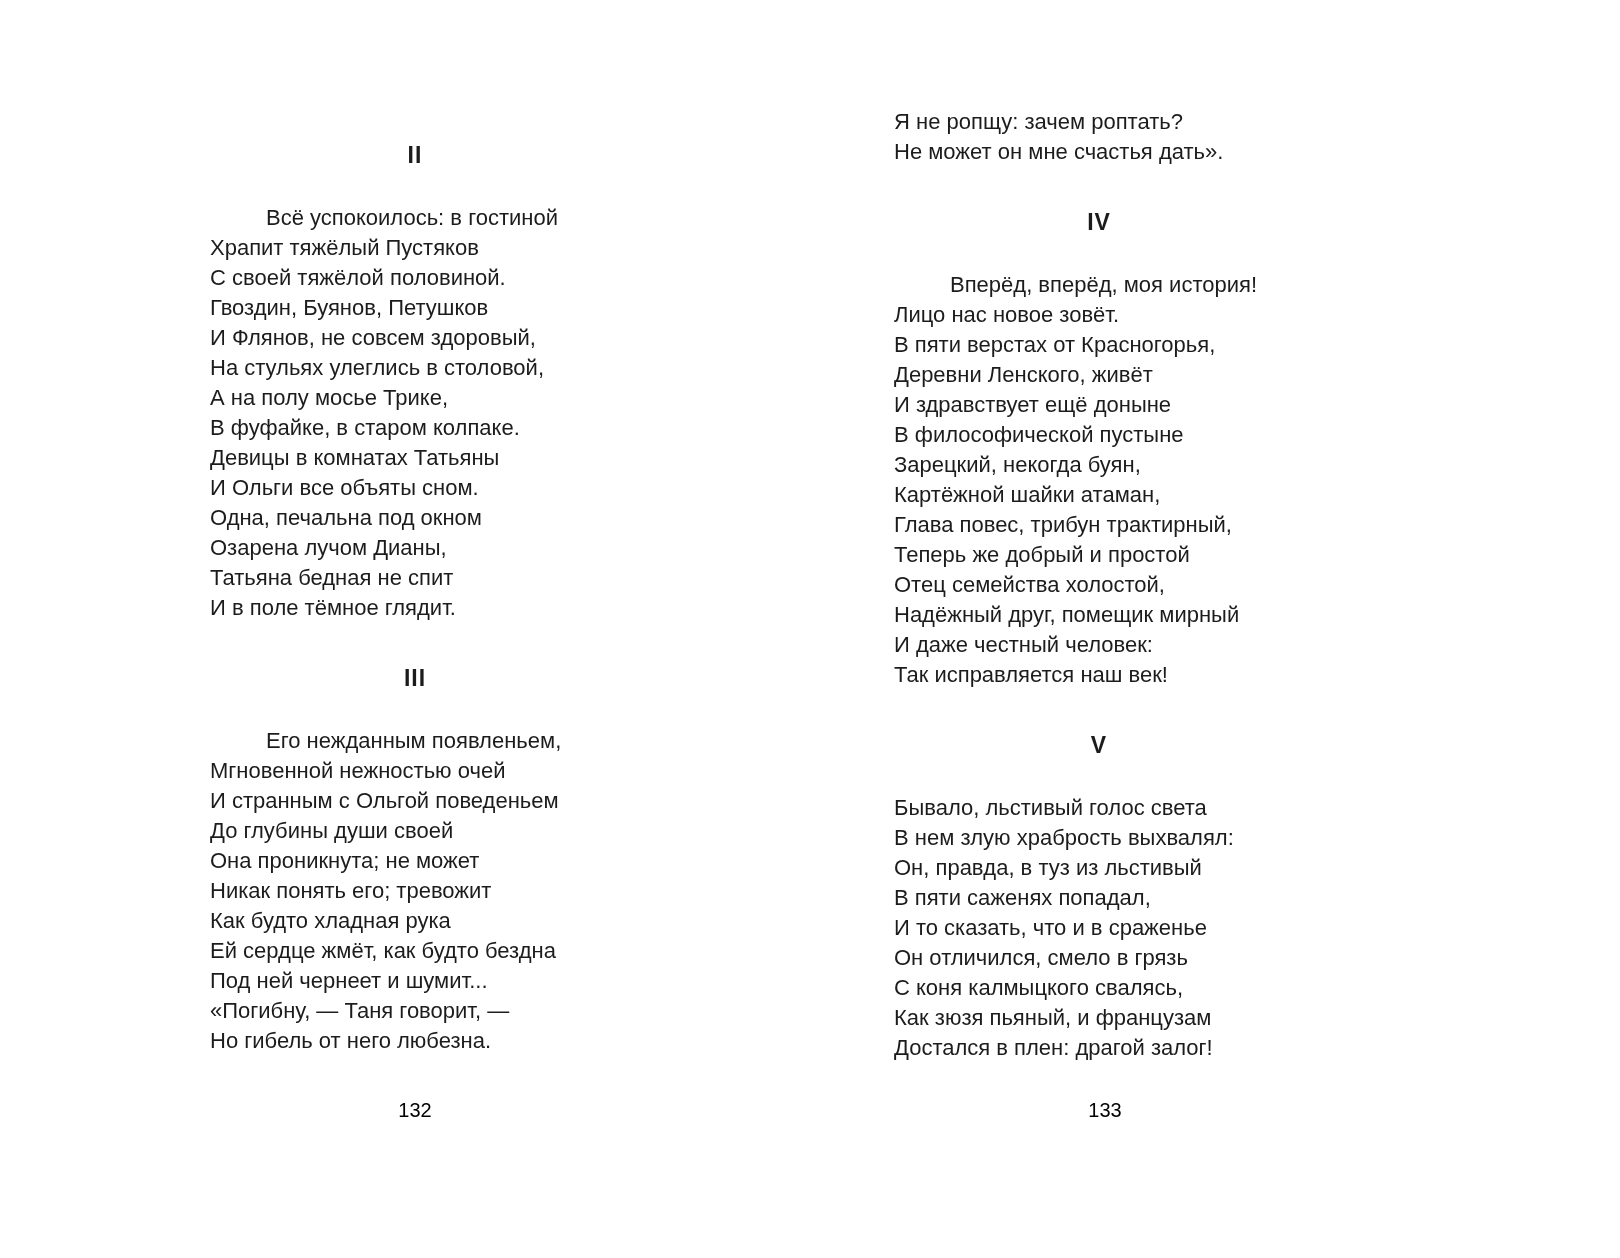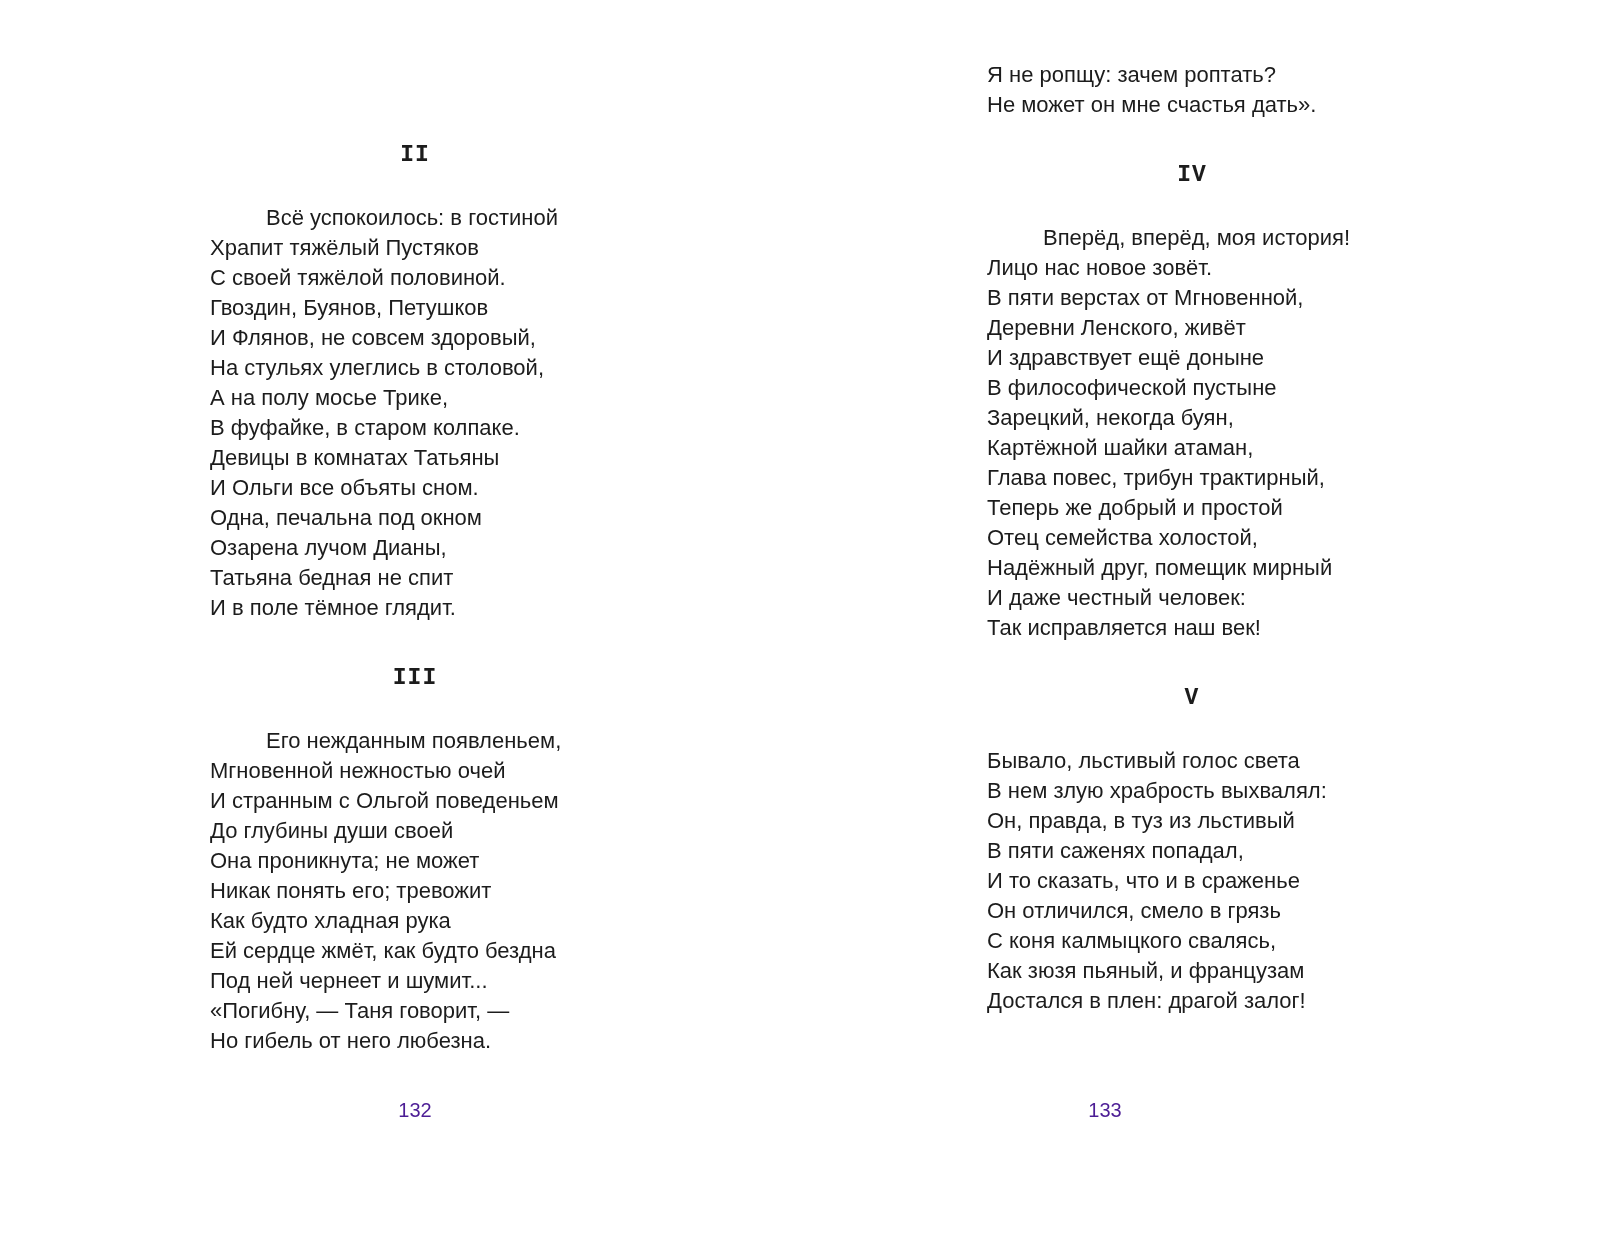--- a/index.html
+++ b/index.html
@@ -18,32 +18,31 @@
   .col {
     position: absolute;
     top: 0;
   }
   #col-left {
     left: 210px;
     width: 410px;
     padding-top: 140px;
   }
   #col-right {
-    left: 987px;
+    left: 894px;
     width: 410px;
-    padding-top: 60px;
+    padding-top: 107px;
   }
   .heading {
     font-weight: bold;
     font-size: 23px;
     line-height: 30px;
     text-align: center;
     margin: 40px 0 0 0;
     letter-spacing: 1px;
-    font-family: Liberation Mono, monospace;
   }
   .col > :first-child {
     margin-top: 0;
   }
   .stanza {
     margin-top: 33px;
   }
   .stanza.cont {
     margin-top: 0;
   }
@@ -55,21 +54,21 @@
   .line.indent {
     text-indent: 56px;
   }
   .pagenum {
     position: absolute;
     top: 1097px;
     width: 410px;
     text-align: center;
     font-size: 20px;
     line-height: 26px;
-    color: #4c1d95;
+    color: #000000;
   }
   #pagenum-left { left: 210px; }
   #pagenum-right { left: 900px; }
 </style>
 </head>
 <body>
 
 <div>
   <div class="col" id="col-left">
       <div class="heading">II</div>
@@ -107,21 +106,21 @@
 
   <div class="col" id="col-right">
       <div class="stanza cont">
         <div class="line">Я не ропщу: зачем роптать?</div>
         <div class="line">Не может он мне счастья дать».</div>
       </div>
       <div class="heading">IV</div>
       <div class="stanza">
         <div class="line indent">Вперёд, вперёд, моя история!</div>
         <div class="line">Лицо нас новое зовёт.</div>
-        <div class="line">В пяти верстах от Мгновенной,</div>
+        <div class="line">В пяти верстах от Красногорья,</div>
         <div class="line">Деревни Ленского, живёт</div>
         <div class="line">И здравствует ещё доныне</div>
         <div class="line">В философической пустыне</div>
         <div class="line">Зарецкий, некогда буян,</div>
         <div class="line">Картёжной шайки атаман,</div>
         <div class="line">Глава повес, трибун трактирный,</div>
         <div class="line">Теперь же добрый и простой</div>
         <div class="line">Отец семейства холостой,</div>
         <div class="line">Надёжный друг, помещик мирный</div>
         <div class="line">И даже честный человек:</div>

